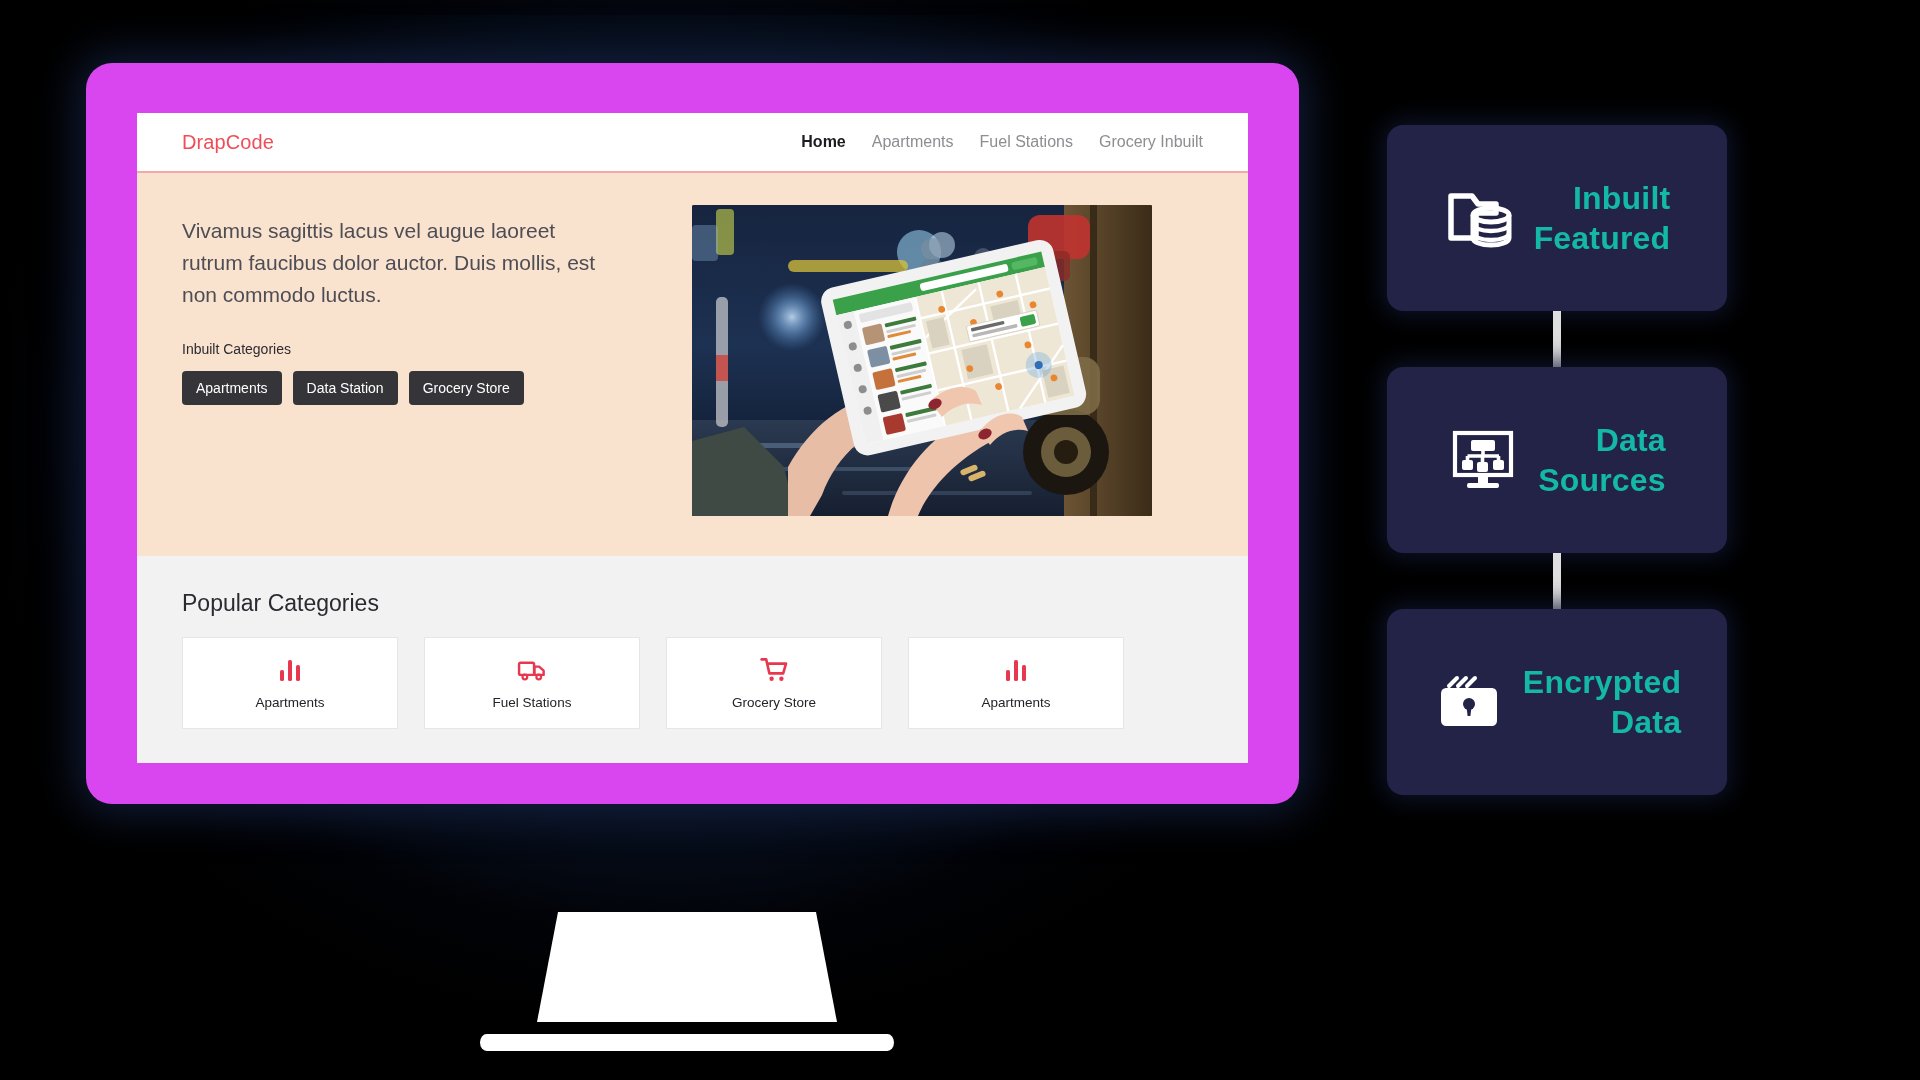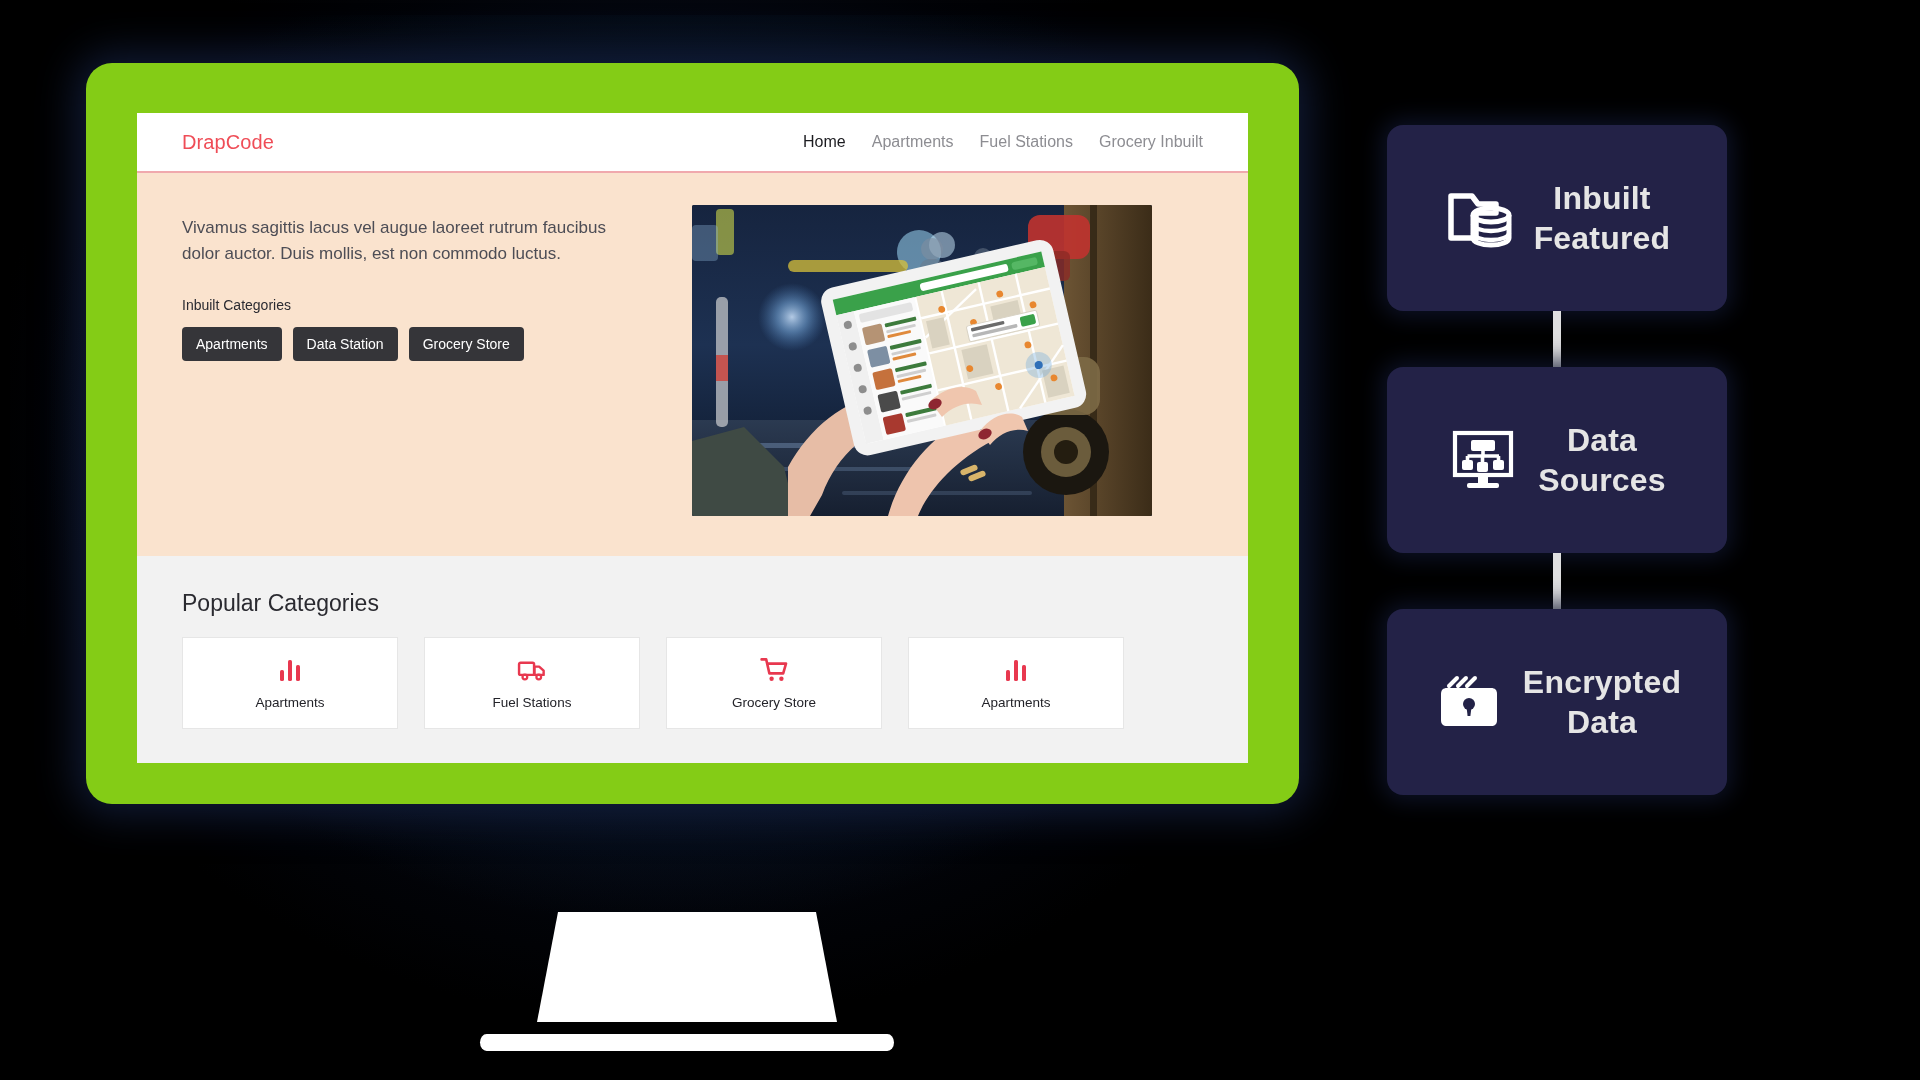--- a/index.html
+++ b/index.html
@@ -26,21 +26,21 @@
     border-radius: 60px;
     background:
       radial-gradient(ellipse at 50% 45%, rgba(12,40,56,0.55) 0%, rgba(8,26,42,0.35) 50%, rgba(0,0,0,0) 72%);
     pointer-events: none;
   }
 
   
   .monitor {
     position: absolute; left: 86px; top: 63px;
     width: 1213px; height: 741px;
-    background: #84cc16;
+    background: #d946ef;
     border-radius: 26px;
     box-shadow: 0 0 42px 10px rgba(20,32,64,0.85);
   }
   .screen {
     position: absolute; left: 51px; top: 50px;
     width: 1111px; height: 650px;
     background: #ffffff;
     overflow: hidden;
   }
   .stand-neck {
@@ -61,38 +61,38 @@
     height: 58px;
     display: flex; align-items: center; justify-content: space-between;
     padding: 0 45px 0 45px;
     background: #ffffff;
   }
   .brand {
     color: #ef4d57; font-size: 20px; letter-spacing: .1px;
   }
   .nav { display: flex; align-items: center; gap: 26px; }
   .nav-item { font-size: 16px; color: #8d8d92; white-space: nowrap; cursor: pointer; }
-  .nav-item.active { color: #1c1c20; font-weight: normal; }
+  .nav-item.active { color: #1c1c20; font-weight: bold; }
 
   .header-rule { height: 2px; background: #f0a9ad; }
 
   
   .hero {
     background: #FAE3CE;
     padding: 32px 45px 40px 45px;
     display: flex; gap: 30px; align-items: flex-start;
     min-height: 365px;
   }
   .hero-left { width: 480px; padding-top: 10px; }
   .hero-title {
     font-size: 32px; font-weight: bold; color: #1f1f23;
     letter-spacing: -0.3px; margin-bottom: 16px;
   }
   .hero-sub {
-    font-size: 17px; line-height: 1.52; color: #4d4d55;
+    font-size: 21px; line-height: 1.52; color: #4d4d55;
     width: 432px; margin-bottom: 30px;
   }
   .featured-label { font-size: 14px; color: #2b2b31; margin-bottom: 14px; }
   .chips { display: flex; gap: 11px; }
   .chip {
     background: #353539; color: #ffffff;
     font-size: 14px; padding: 9px 14px; border-radius: 4px;
     cursor: pointer; white-space: nowrap;
   }
 
@@ -130,22 +130,22 @@
     width: 340px; height: 186px;
     background: #232247;
     border-radius: 16px;
     display: flex; align-items: center; justify-content: center;
     gap: 16px; padding: 0 14px;
     box-shadow: 0 0 22px 6px rgba(16,22,48,0.8);
   }
   .badge-icon { width: 74px; flex: none; display: flex; align-items: center; justify-content: center; }
   .badge-icon svg { display: block; }
   .badge-text {
-    color: #e5e5e5; font-size: 32px; font-weight: bold;
-    line-height: 1.25; text-align: center; letter-spacing: .2px;
+    color: #14b8a6; font-size: 32px; font-weight: bold;
+    line-height: 1.25; text-align: right; letter-spacing: .2px;
   }
   .connector {
     width: 8px; height: 56px; margin: 0 auto;
     background: #dfdfe0;
   }
 </style>
 </head>
 <body>
 
 <div class="stage">

